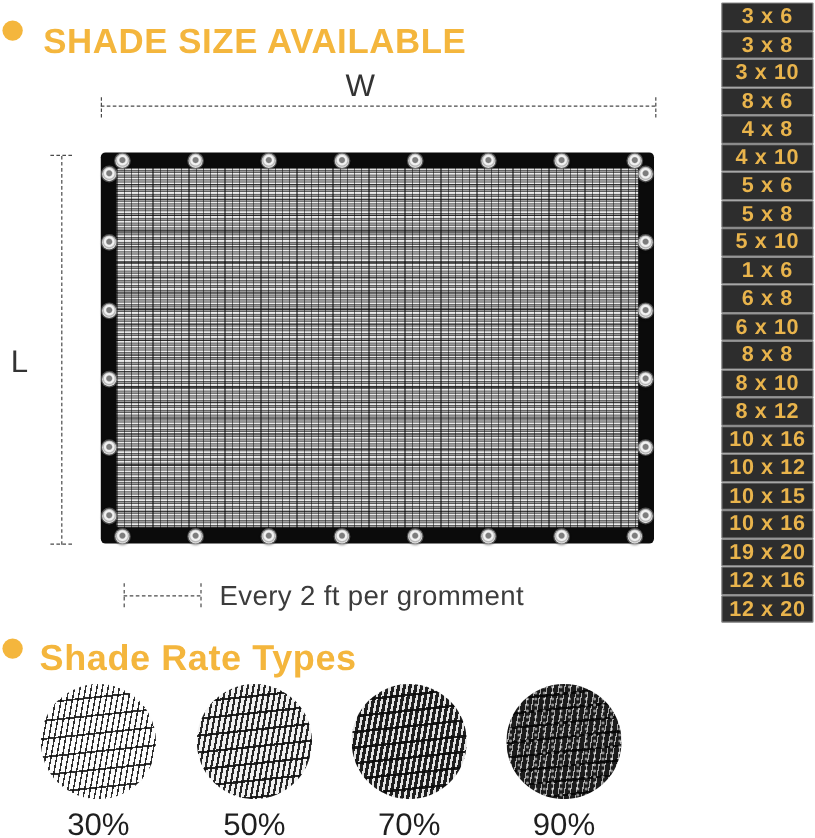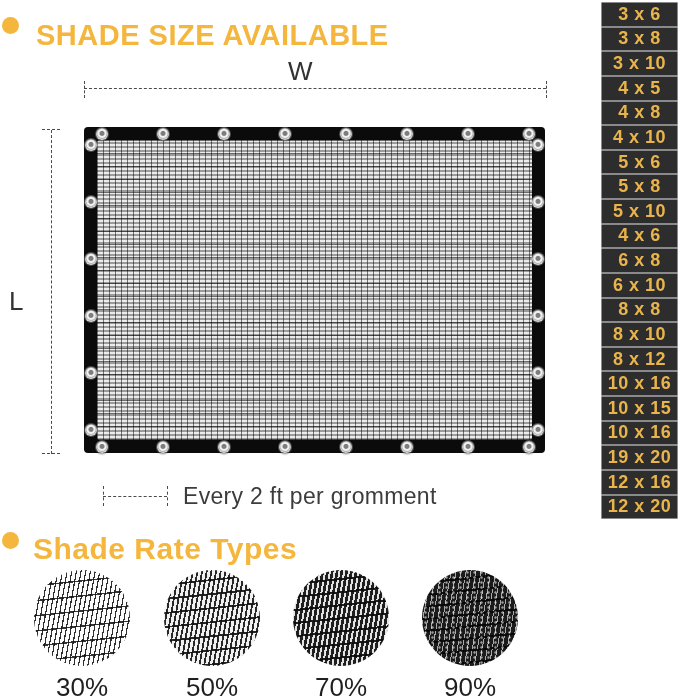--- a/index.html
+++ b/index.html
@@ -132,31 +132,32 @@
 
 <div class="rate-label" style="left:34px;">30%</div>
 <div class="rate-label" style="left:164px;">50%</div>
 <div class="rate-label" style="left:293px;">70%</div>
 <div class="rate-label" style="left:422px;">90%</div>
 
 <div class="size-rail">
     <div class="size-box">3 x 6</div>
     <div class="size-box">3 x 8</div>
     <div class="size-box">3 x 10</div>
-    <div class="size-box">4 x 5</div>
+    <div class="size-box">8 x 6</div>
     <div class="size-box">4 x 8</div>
     <div class="size-box">4 x 10</div>
     <div class="size-box">5 x 6</div>
     <div class="size-box">5 x 8</div>
     <div class="size-box">5 x 10</div>
-    <div class="size-box">4 x 6</div>
+    <div class="size-box">1 x 6</div>
     <div class="size-box">6 x 8</div>
     <div class="size-box">6 x 10</div>
     <div class="size-box">8 x 8</div>
     <div class="size-box">8 x 10</div>
     <div class="size-box">8 x 12</div>
     <div class="size-box">10 x 16</div>
+    <div class="size-box">10 x 12</div>
     <div class="size-box">10 x 15</div>
     <div class="size-box">10 x 16</div>
     <div class="size-box">19 x 20</div>
     <div class="size-box">12 x 16</div>
     <div class="size-box">12 x 20</div>
   </div>
 
 </body></html>

